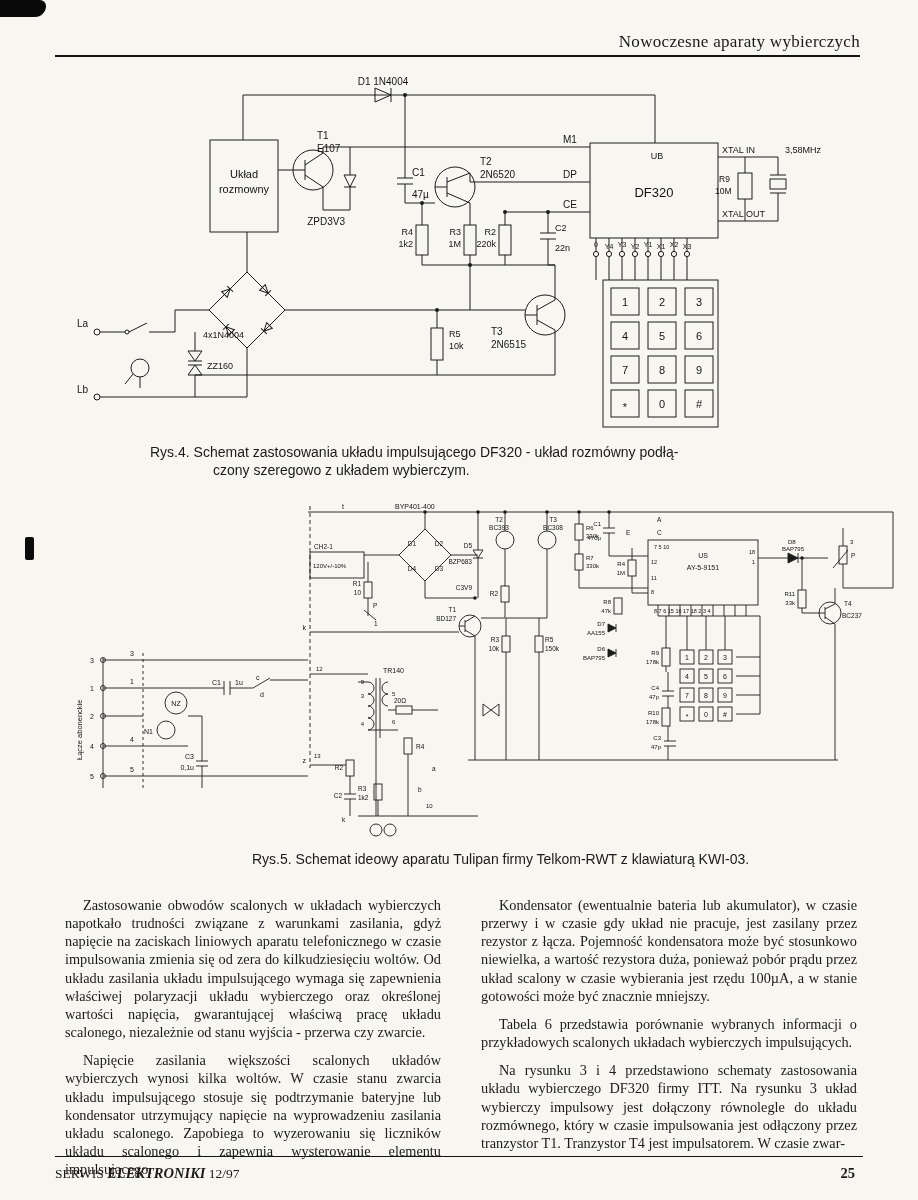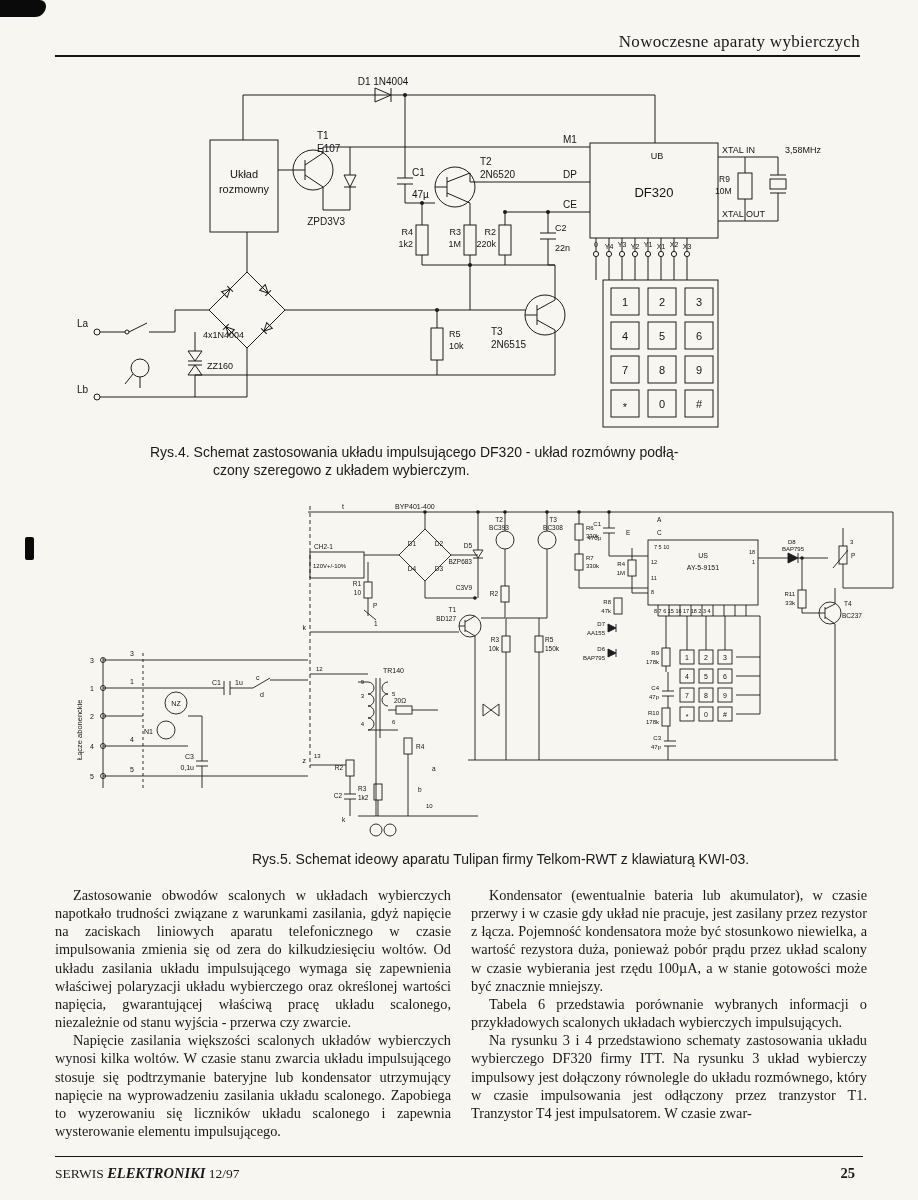--- a/index.html
+++ b/index.html
@@ -24,21 +24,21 @@
   .t7{font-size:7px;} .t65{font-size:6.5px;} .t6{font-size:6px;} .t55{font-size:5.5px;}
   .mid{text-anchor:middle;} .end{text-anchor:end;}
   
   .cap{position:absolute;font-family:"Liberation Sans",sans-serif;font-size:14px;line-height:18px;}
   .cap4{left:150px;top:443px;width:620px;}
   .cap4 .l2{margin-left:63px;}
   .cap5{left:204px;top:850px;width:640px;margin-left:48px;}
   
   .article{position:absolute;left:55px;top:886px;width:812px;display:flex;gap:20px;}
   .col{width:396px;font-size:14.3px;line-height:1.27;text-align:justify;}
-  .col p{margin:0;text-indent:18px;}
+  .col p{margin:10px;text-indent:18px;}
   
   .footer{position:absolute;left:55px;top:1156px;width:808px;border-top:1.5px solid #141414;height:36px;}
   .footer-center{position:absolute;left:0;right:0;top:8px;text-align:left;font-size:13.5px;}
   .footer-center .brand{font-weight:bold;font-style:italic;font-size:14.5px;}
   .footer-page{position:absolute;right:8px;top:8px;font-weight:bold;font-size:14.5px;}
 </style>
 </head>
 <body>
 
 <div class="page">

